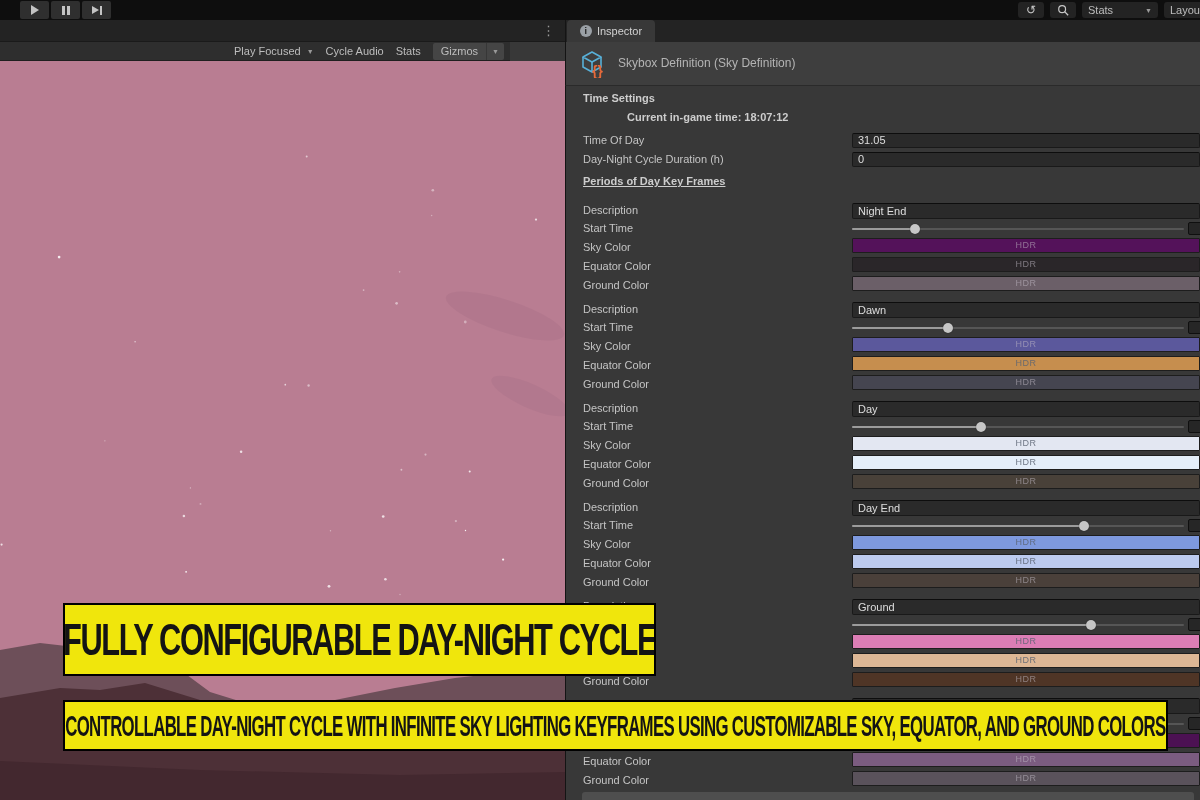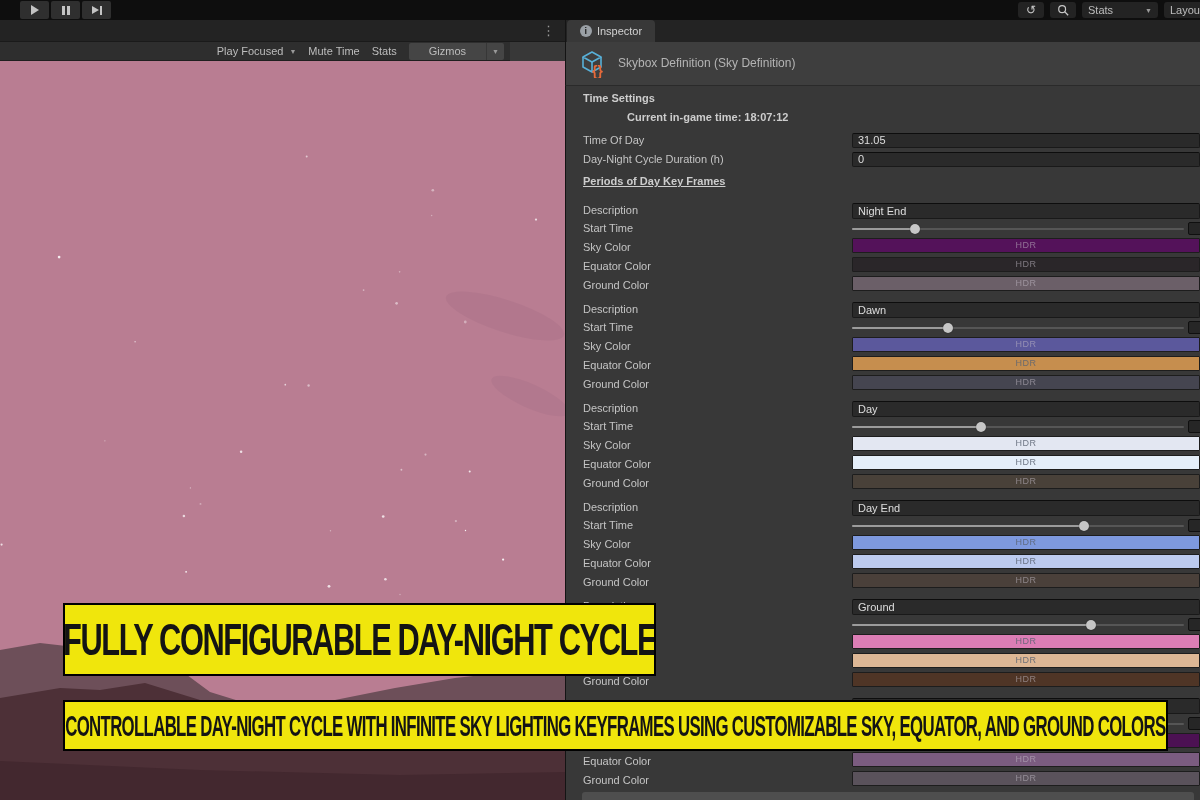--- a/index.html
+++ b/index.html
@@ -24,21 +24,21 @@
   .dropdown { height:16px; background:#232323; border-radius:3px; display:flex; align-items:center; justify-content:space-between; padding:0 6px; color:#bdbdbd; cursor:pointer; }
   .dd-layers { width:76px; }
   .dd-layout { width:76px; }
   .caret { font-size:7px; color:#9a9a9a; line-height:1; }
   
   .game-tabstrip { position:absolute; left:0; top:20px; width:565px; height:22px; background:#232323; border-bottom:1px solid #1a1a1a; }
   .kebab { position:absolute; right:10px; top:3px; font-size:13px; color:#9a9a9a; cursor:pointer; }
   .gv-toolbar { position:absolute; left:0; top:42px; width:510px; height:19px; background:#2e2e2e; border-bottom:1px solid #1f1f1f; display:flex; align-items:center; justify-content:flex-end; gap:12px; padding-right:6px; color:#bdbdbd; }
   .gv-item { display:flex; align-items:center; gap:6px; cursor:pointer; white-space:nowrap; }
   .gizmos-group { display:flex; align-items:center; gap:0; background:#454545; border-radius:2px; height:17px; cursor:pointer; }
-  .gizmos-group .gz-label { padding:0 20px; }
+  .gizmos-group .gz-label { padding:0 8px; }
   .gizmos-group .gz-arrow { padding:0 5px; border-left:1px solid #373737; height:100%; display:flex; align-items:center; }
   .gv-viewport { position:absolute; left:0; top:61px; width:565px; height:739px; cursor:default; }
   
   .insp-tabstrip { position:absolute; left:565px; top:20px; width:635px; height:22px; background:#232323; border-left:1px solid #141414; }
   .insp-tab { position:absolute; left:1px; top:0; width:88px; height:22px; background:#383838; border-radius:4px 4px 0 0; display:flex; align-items:center; justify-content:center; gap:5px; color:#d2d2d2; cursor:pointer; }
   .info-icon { display:inline-block; width:12px; height:12px; border-radius:50%; background:#9aa0a6; color:#1d1d1d; font-size:9px; font-weight:700; text-align:center; line-height:12px; }
   .insp-panel { position:absolute; left:565px; top:42px; width:635px; height:758px; background:#383838; border-left:1px solid #141414; }
   .insp-header { position:absolute; left:565px; top:42px; width:635px; height:44px; background:#3e3e3e; border-bottom:1px solid #2a2a2a; border-left:1px solid #141414; }
   .insp-header .obj-icon { position:absolute; left:13px; top:8px; }
   .insp-title { position:absolute; left:52px; top:14px; font-size:12px; color:#b4b4b4; }
@@ -111,21 +111,21 @@
 
   <div class="game-tabstrip">
     <span class="kebab">⋮</span>
   </div>
   <div class="gv-toolbar">
     <div class="gv-item">
       <span>Play Focused</span>
       <span class="caret">▼</span>
     </div>
     <div class="gv-item">
-      <span>Mute Time</span>
+      <span>Cycle Audio</span>
     </div>
     <div class="gv-item">
       <span>Stats</span>
     </div>
     <div class="gizmos-group">
       <span class="gz-label">Gizmos</span>
       <span class="gz-arrow">
           <span class="caret">▼</span>
         </span>
     </div>

